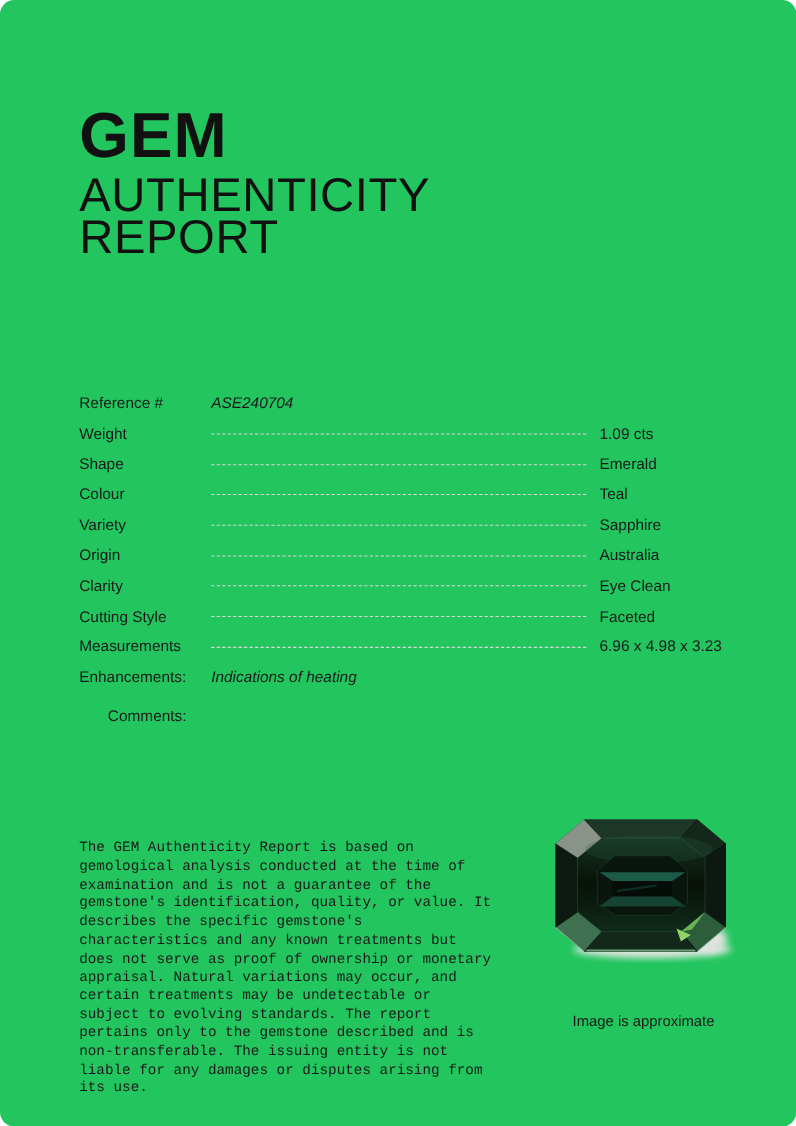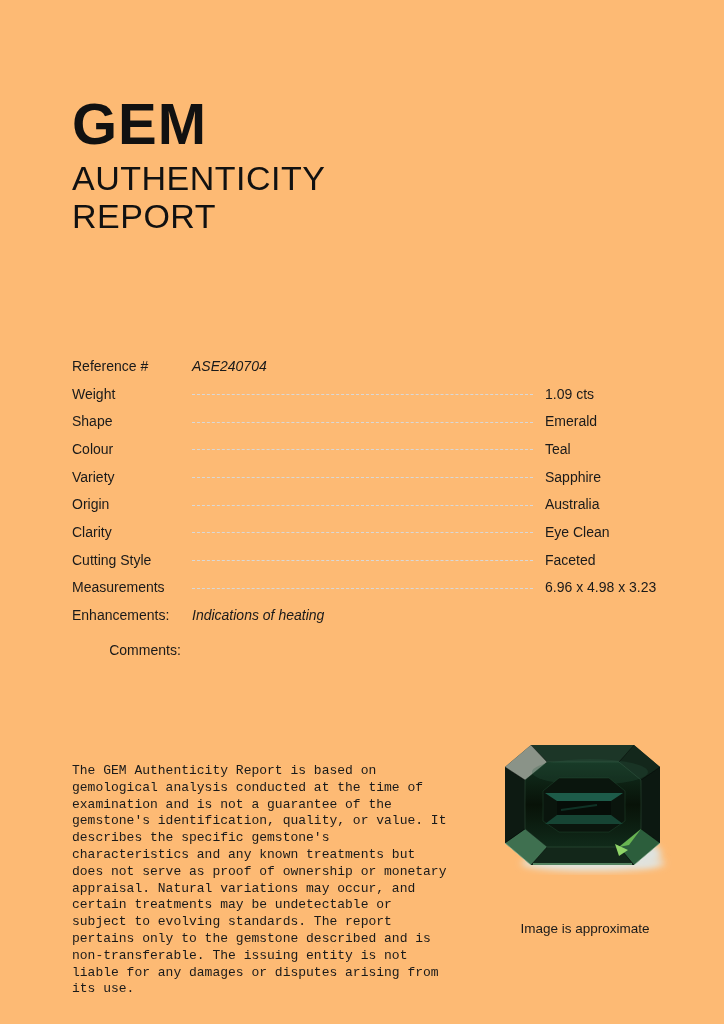--- a/index.html
+++ b/index.html
@@ -1,32 +1,33 @@
 <!DOCTYPE html>
 <html><head>
 <meta charset="utf-8">
 <style>
   html,body{margin:0;padding:0;background:#ffffff;}
   .page{
     position:relative;
     width:724px;height:1024px;
-    background:#fdba74;
+    background:#22c55e;
     font-family:"Liberation Sans","DejaVu Sans",sans-serif;
     color:var(--text,#1a1a1a);
     overflow:hidden;
+    border-radius:13px;
   }
   
   .brand{
     position:absolute;left:72px;top:95px;
     font-size:58px;font-weight:bold;letter-spacing:1px;
     color:var(--heading,#111);line-height:1;
   }
   .title{
     position:absolute;left:72px;top:159px;
-    font-size:34px;font-weight:400;letter-spacing:0.5px;
+    font-size:43px;font-weight:400;letter-spacing:0.5px;
     color:var(--heading,#111);line-height:38px;
   }
   
   .fields{
     position:absolute;left:72px;top:352px;width:580px;
     font-size:14px;
   }
   .row{
     display:flex;align-items:center;height:27.7px;
   }
@@ -36,21 +37,21 @@
   .row .dotline{
     flex:1 1 auto;height:0;
     border-bottom:1px dashed var(--dotted,#d8d8d8);
     margin-right:12px;transform:translateY(1px);
   }
   .row .value{
     width:107px;flex:0 0 107px;white-space:nowrap;
   }
   .row.no-line .value{flex:1 1 auto;width:auto;font-style:italic;}
   .row.indent .label{padding-left:26px;box-sizing:border-box;}
-  .row.spaced{margin-top:7px;text-align:center;}
+  .row.spaced{margin-top:7px;}
   
   .disclaimer{
     position:absolute;left:72px;top:763px;width:382px;
     font-size:13px;line-height:16.8px;color:var(--text,#1a1a1a);font-family:Liberation Mono, monospace;
   }
   
   .gem-figure{
     position:absolute;left:495px;top:740px;width:180px;height:135px;
   }
   .gem-caption{

